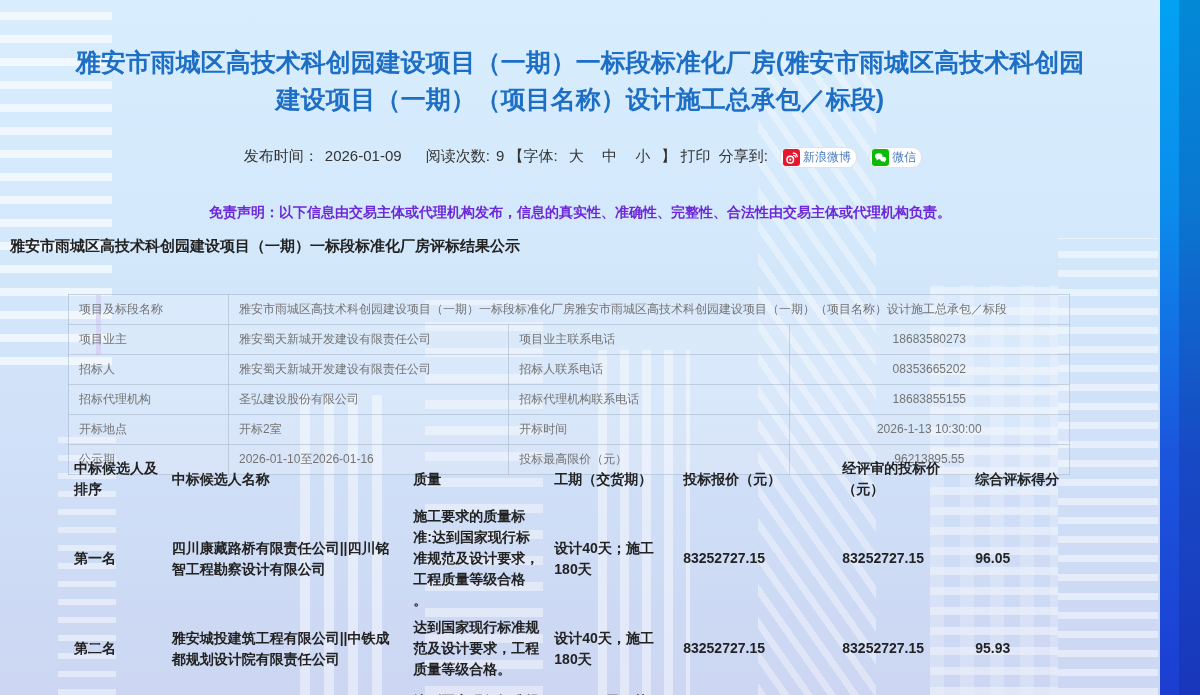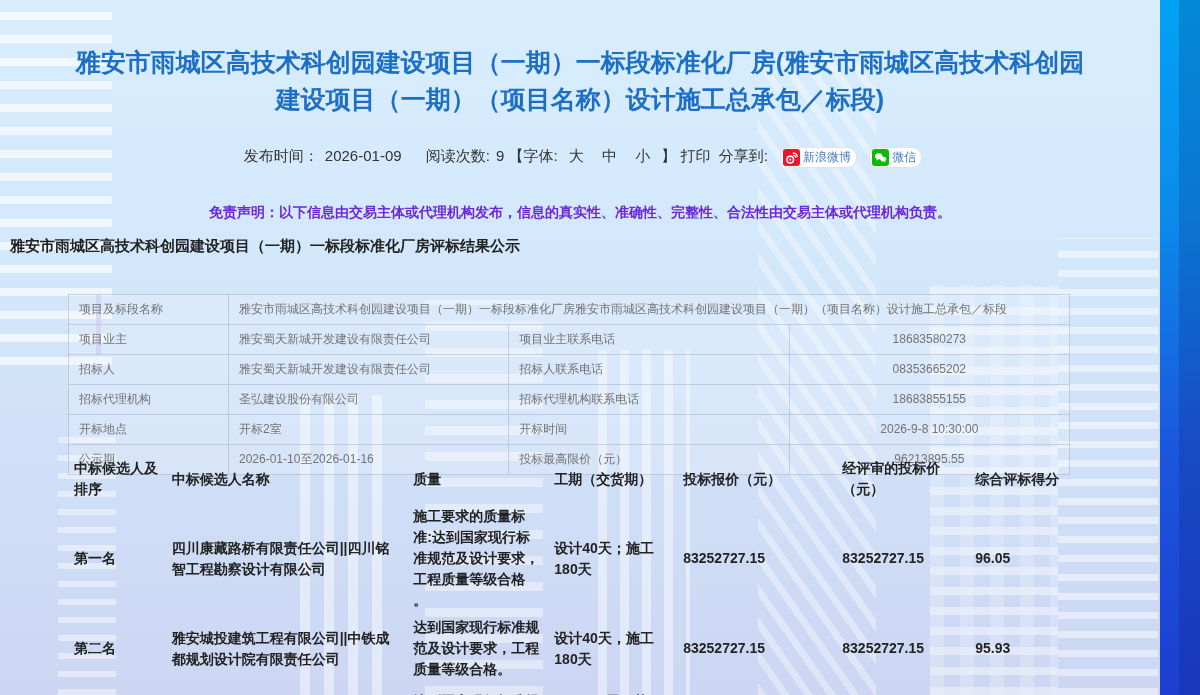--- a/index.html
+++ b/index.html
@@ -164,21 +164,21 @@
     <tr>
       <td class="c1">招标代理机构</td>
       <td class="c2">圣弘建设股份有限公司</td>
       <td class="c3">招标代理机构联系电话</td>
       <td class="c4">18683855155</td>
     </tr>
     <tr>
       <td class="c1">开标地点</td>
       <td class="c2">开标2室</td>
       <td class="c3">开标时间</td>
-      <td class="c4">2026-9-8 10:30:00</td>
+      <td class="c4">2026-1-13 10:30:00</td>
     </tr>
     <tr>
       <td class="c1">公示期</td>
       <td class="c2">2026-01-10至2026-01-16</td>
       <td class="c3">投标最高限价（元）</td>
       <td class="c4">96213895.55</td>
     </tr>
   </tbody>
     </table>
 

